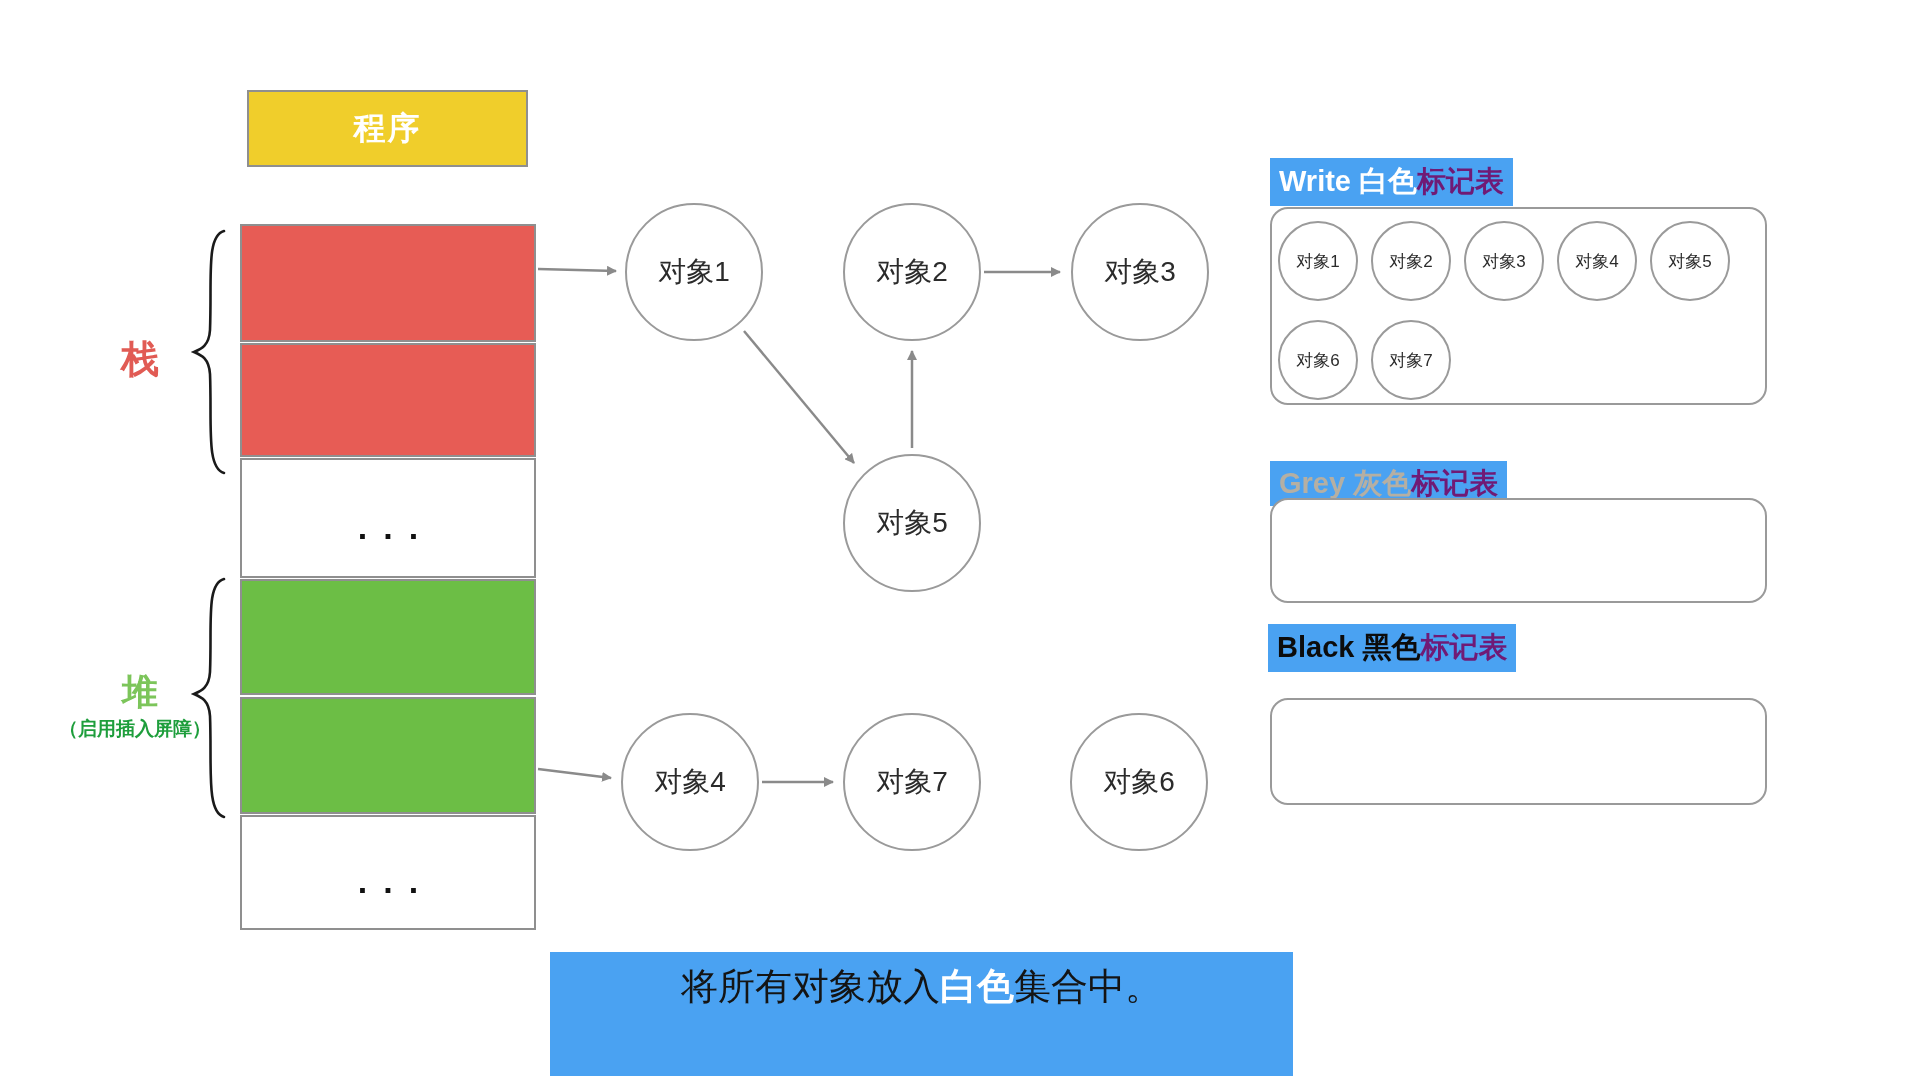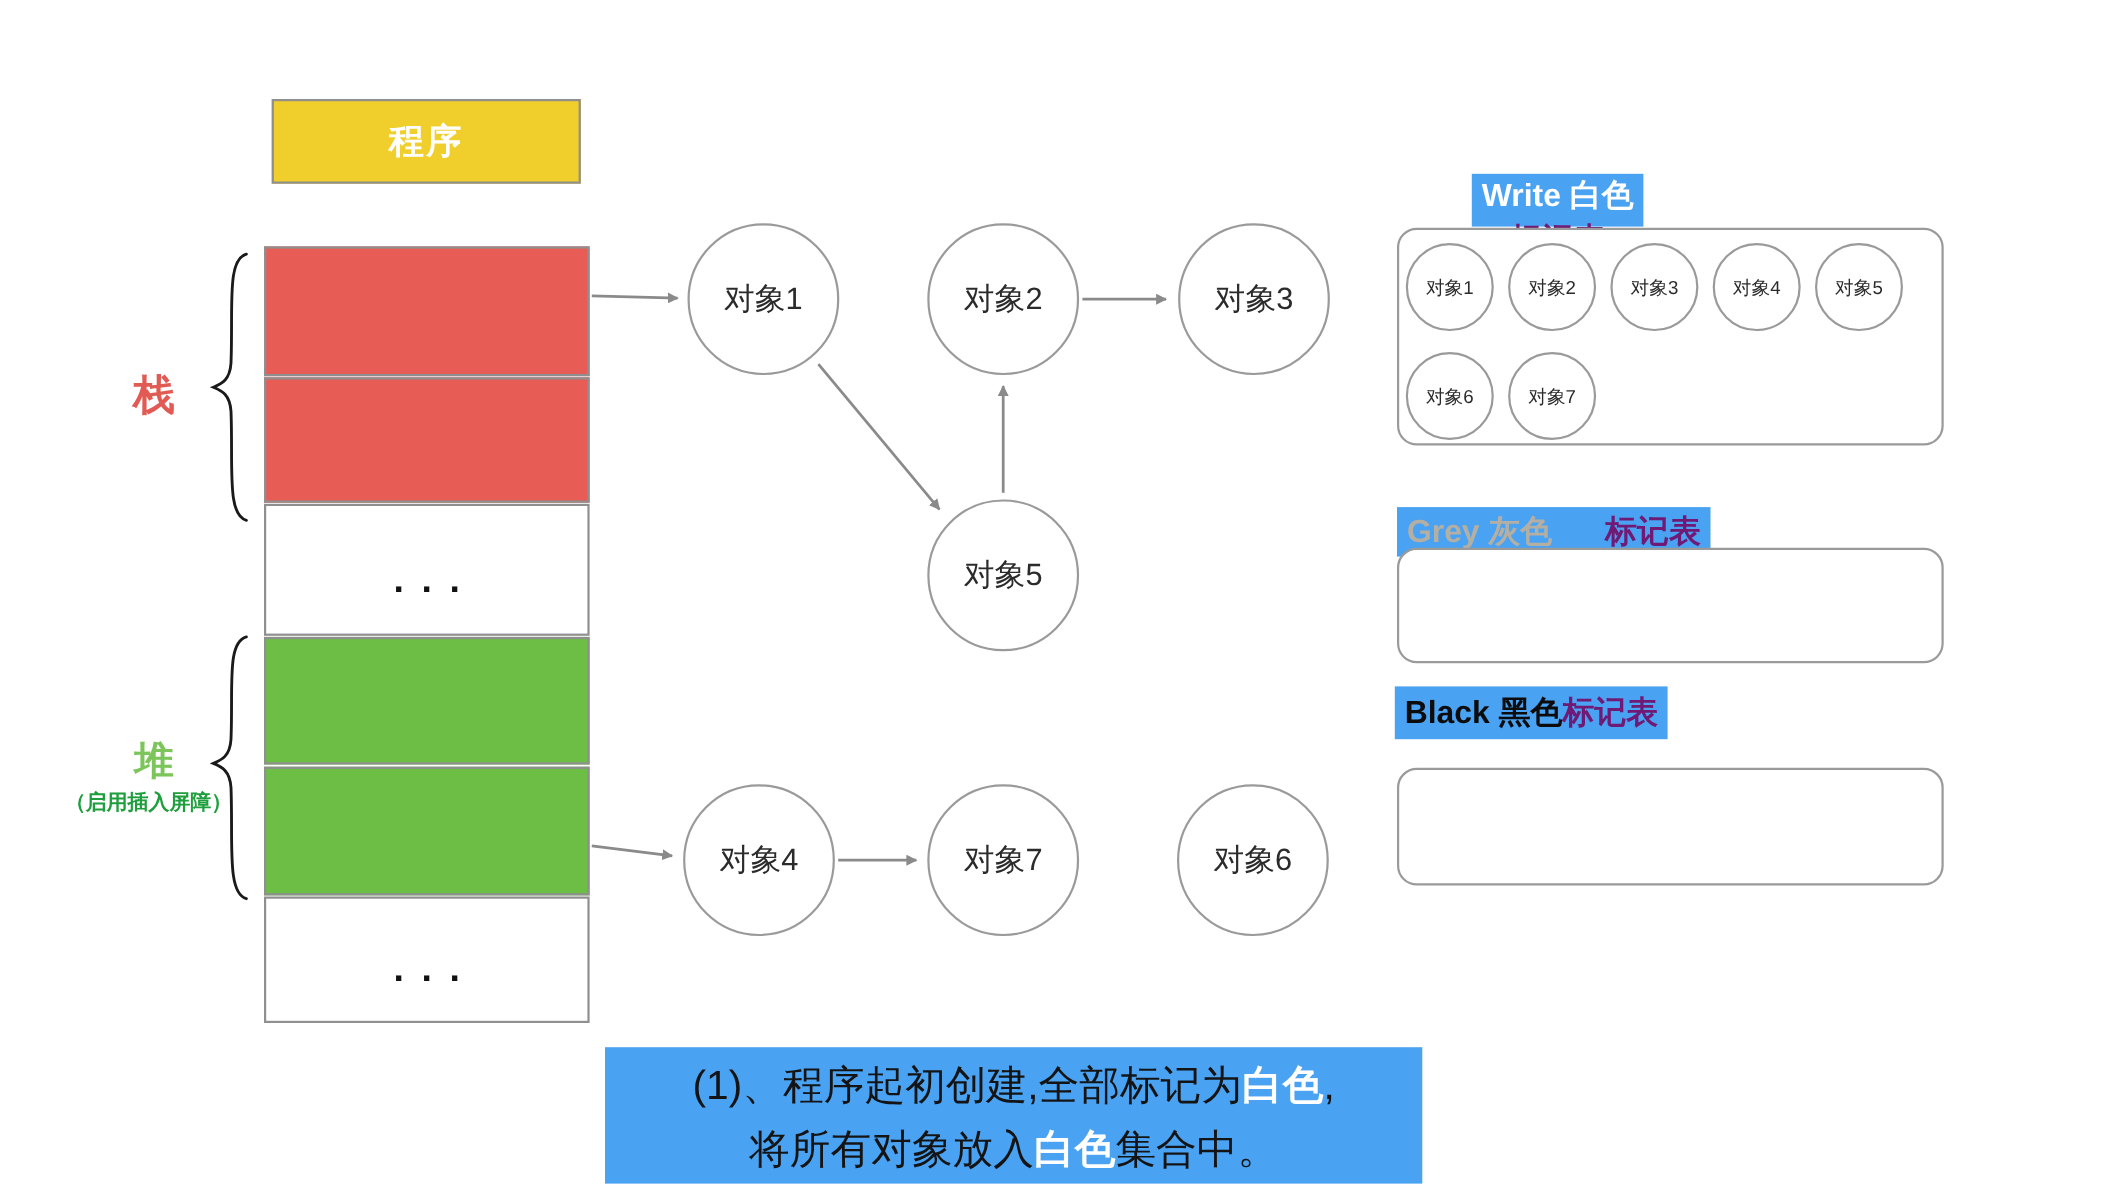--- a/index.html
+++ b/index.html
@@ -44,22 +44,22 @@
     font-size:28px;color:#2b2b2b;
   }
   .n1{left:625px;top:203px;} .n2{left:843px;top:203px;} .n3{left:1071px;top:203px;}
   .n5{left:843px;top:454px;} .n4{left:621px;top:713px;} .n7{left:843px;top:713px;}
   .n6{left:1070px;top:713px;}
   .tbl-header{
     position:absolute;background:var(--blue);height:48px;display:flex;align-items:center;
     padding:0 9px;font-size:29px;white-space:nowrap;
   }
   .tbl-header .lead{font-weight:bold;}
-  .write-header{left:1338px;top:158px;flex-direction:column;} .write-header .lead{color:#ffffff;}
-  .grey-header{left:1270px;top:461px;height:45px;gap:48px;} .grey-header .lead{color:var(--grey-text);}
+  .write-header{left:1270px;top:158px;} .write-header .lead{color:#ffffff;}
+  .grey-header{left:1270px;top:461px;height:45px;} .grey-header .lead{color:var(--grey-text);}
   .black-header{left:1268px;top:624px;} .black-header .lead{color:#0c0c0c;}
   .tbl-header .suffix{color:#701a75;font-weight:700;}
   .tbl-body{
     position:absolute;border:2px solid #9a9a9a;border-radius:18px;background:#fff;
     box-sizing:border-box;
   }
   .white-body{left:1270px;top:207px;width:497px;height:198px;}
   .grey-body{left:1270px;top:498px;width:497px;height:105px;}
   .black-body{left:1270px;top:698px;width:497px;height:107px;}
   .mini{
@@ -145,17 +145,16 @@
   </div>
   <div class="tbl-body grey-body"></div>
 
   <div class="tbl-header black-header">
     <span class="lead">Black 黑色</span>
       <span class="suffix">标记表</span>
   </div>
   <div class="tbl-body black-body"></div>
 
   <div class="caption">
-    <div><span>(1)、程序起初创建,全部标记为</span><span class="cap-hl">白色</span><span>,</span></div>
     <div><span>将所有对象放入</span><span class="cap-hl">白色</span><span>集合中。</span></div>
   </div>
 
 </div>
 
 </body></html>

